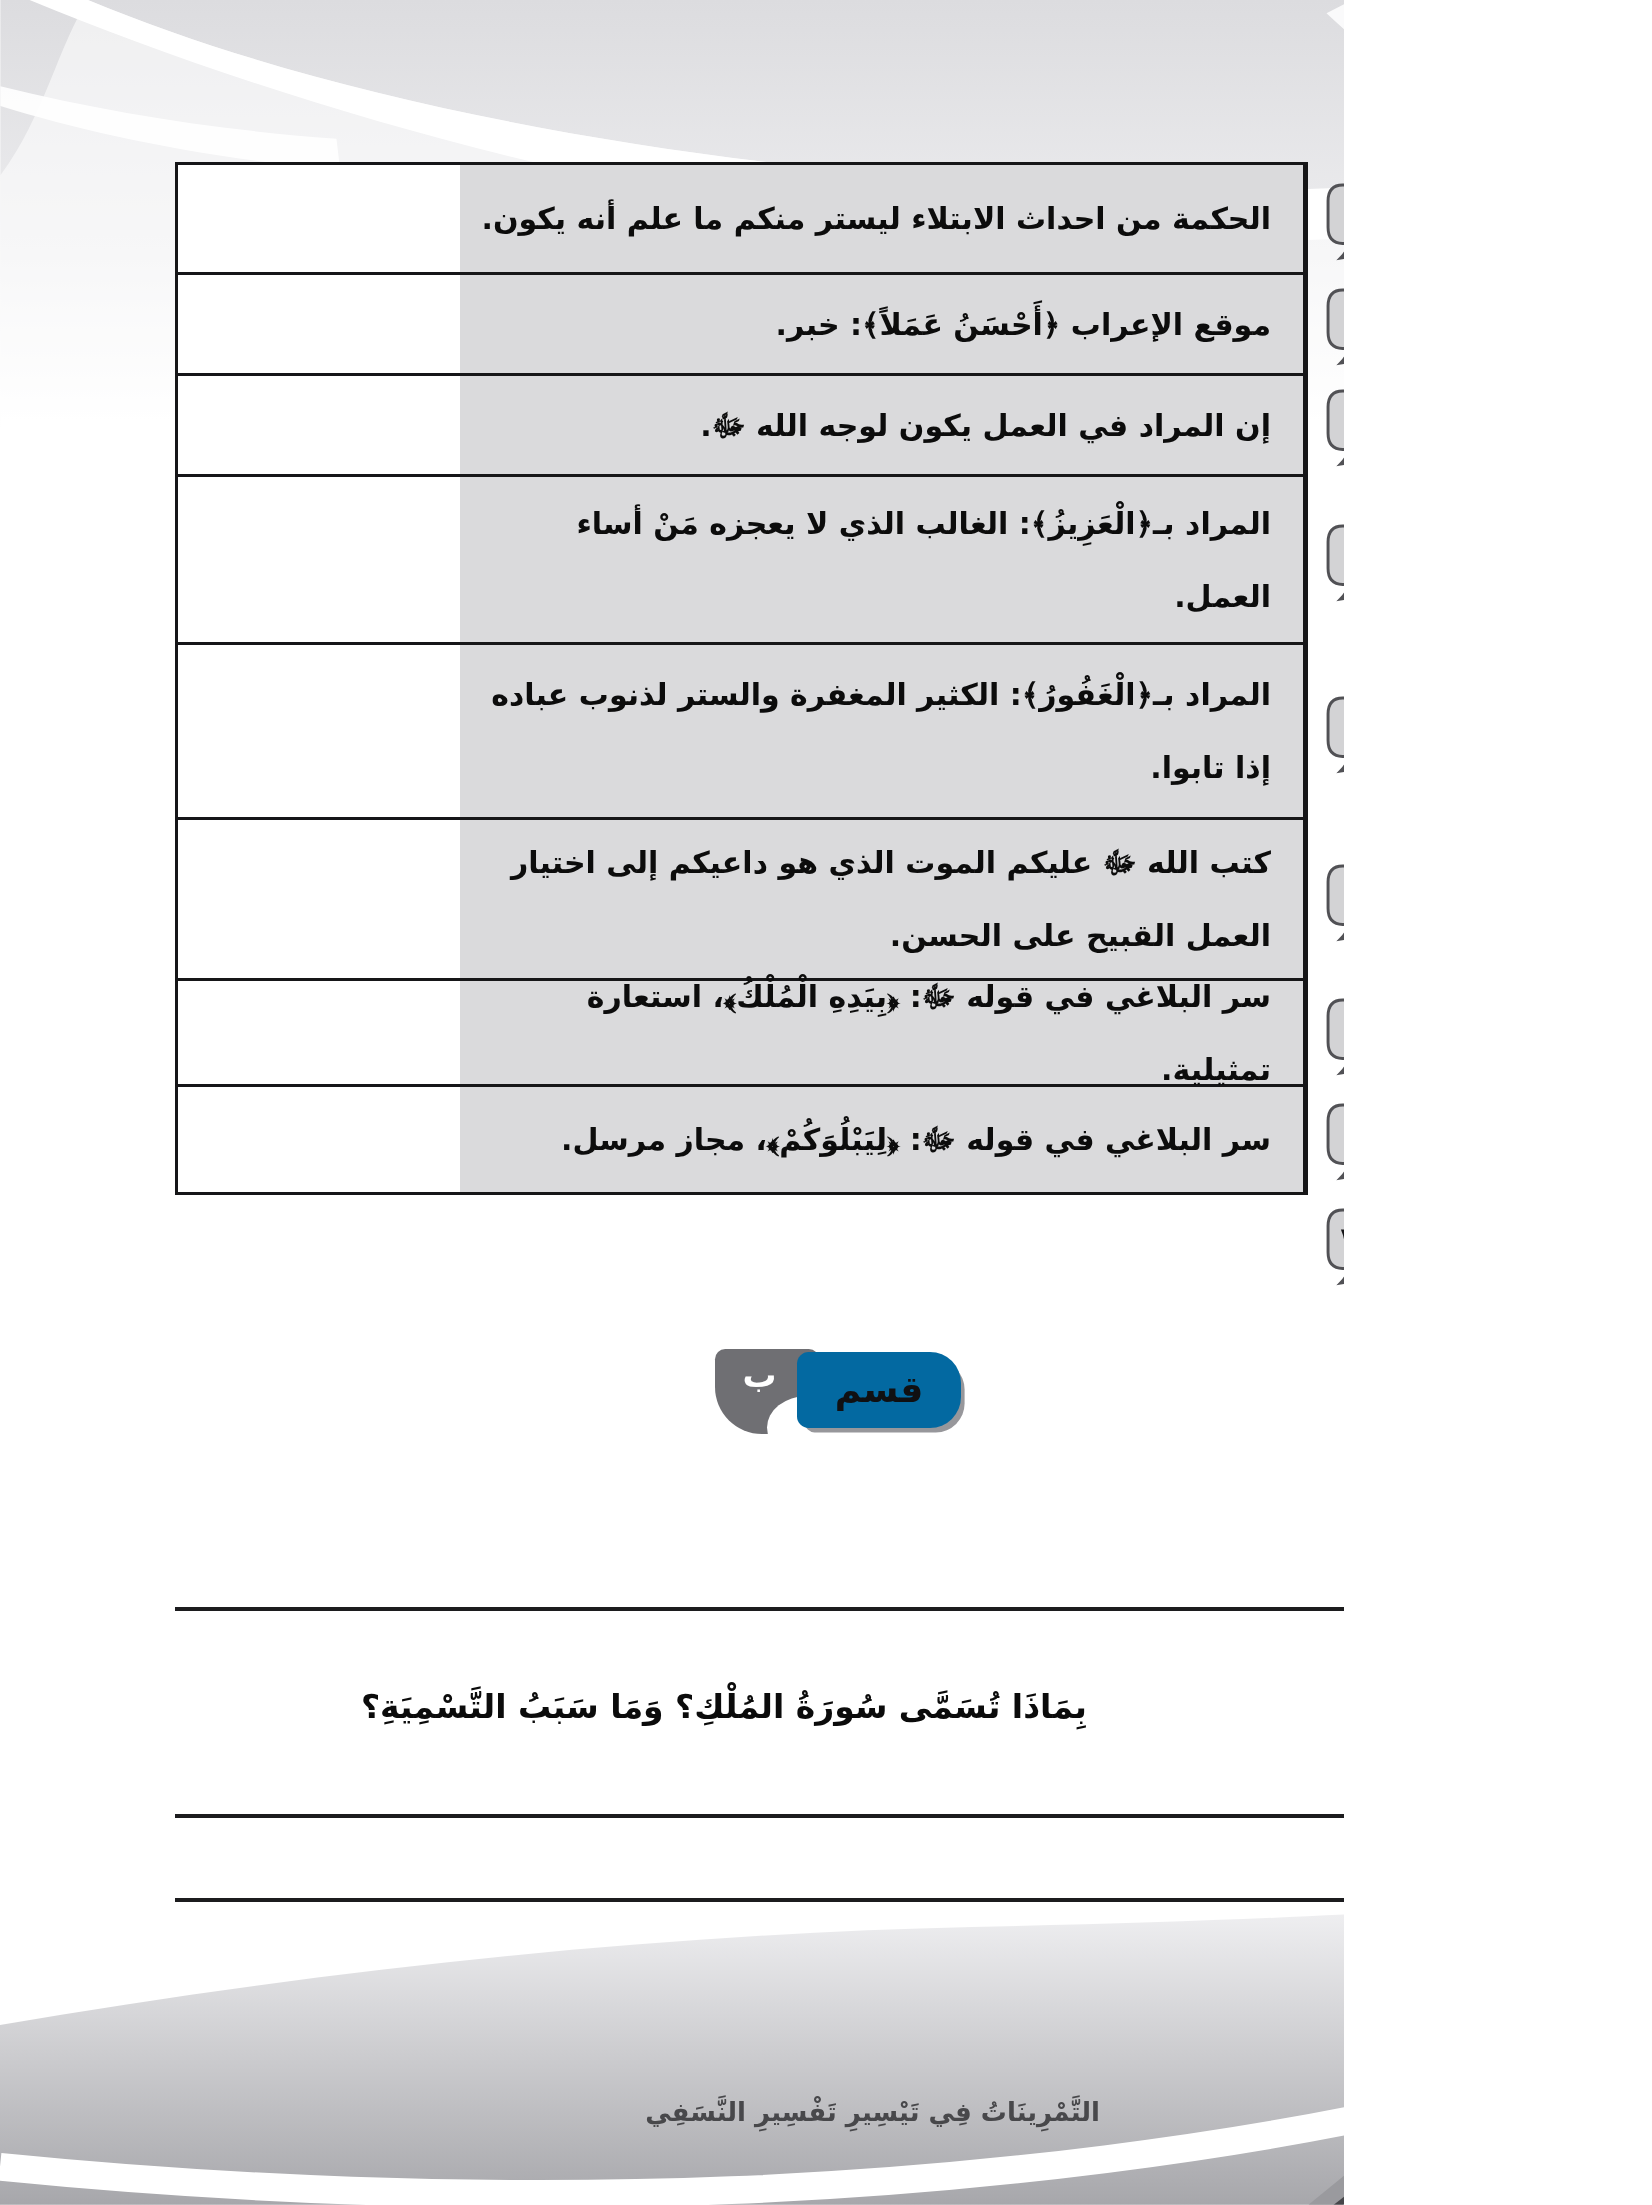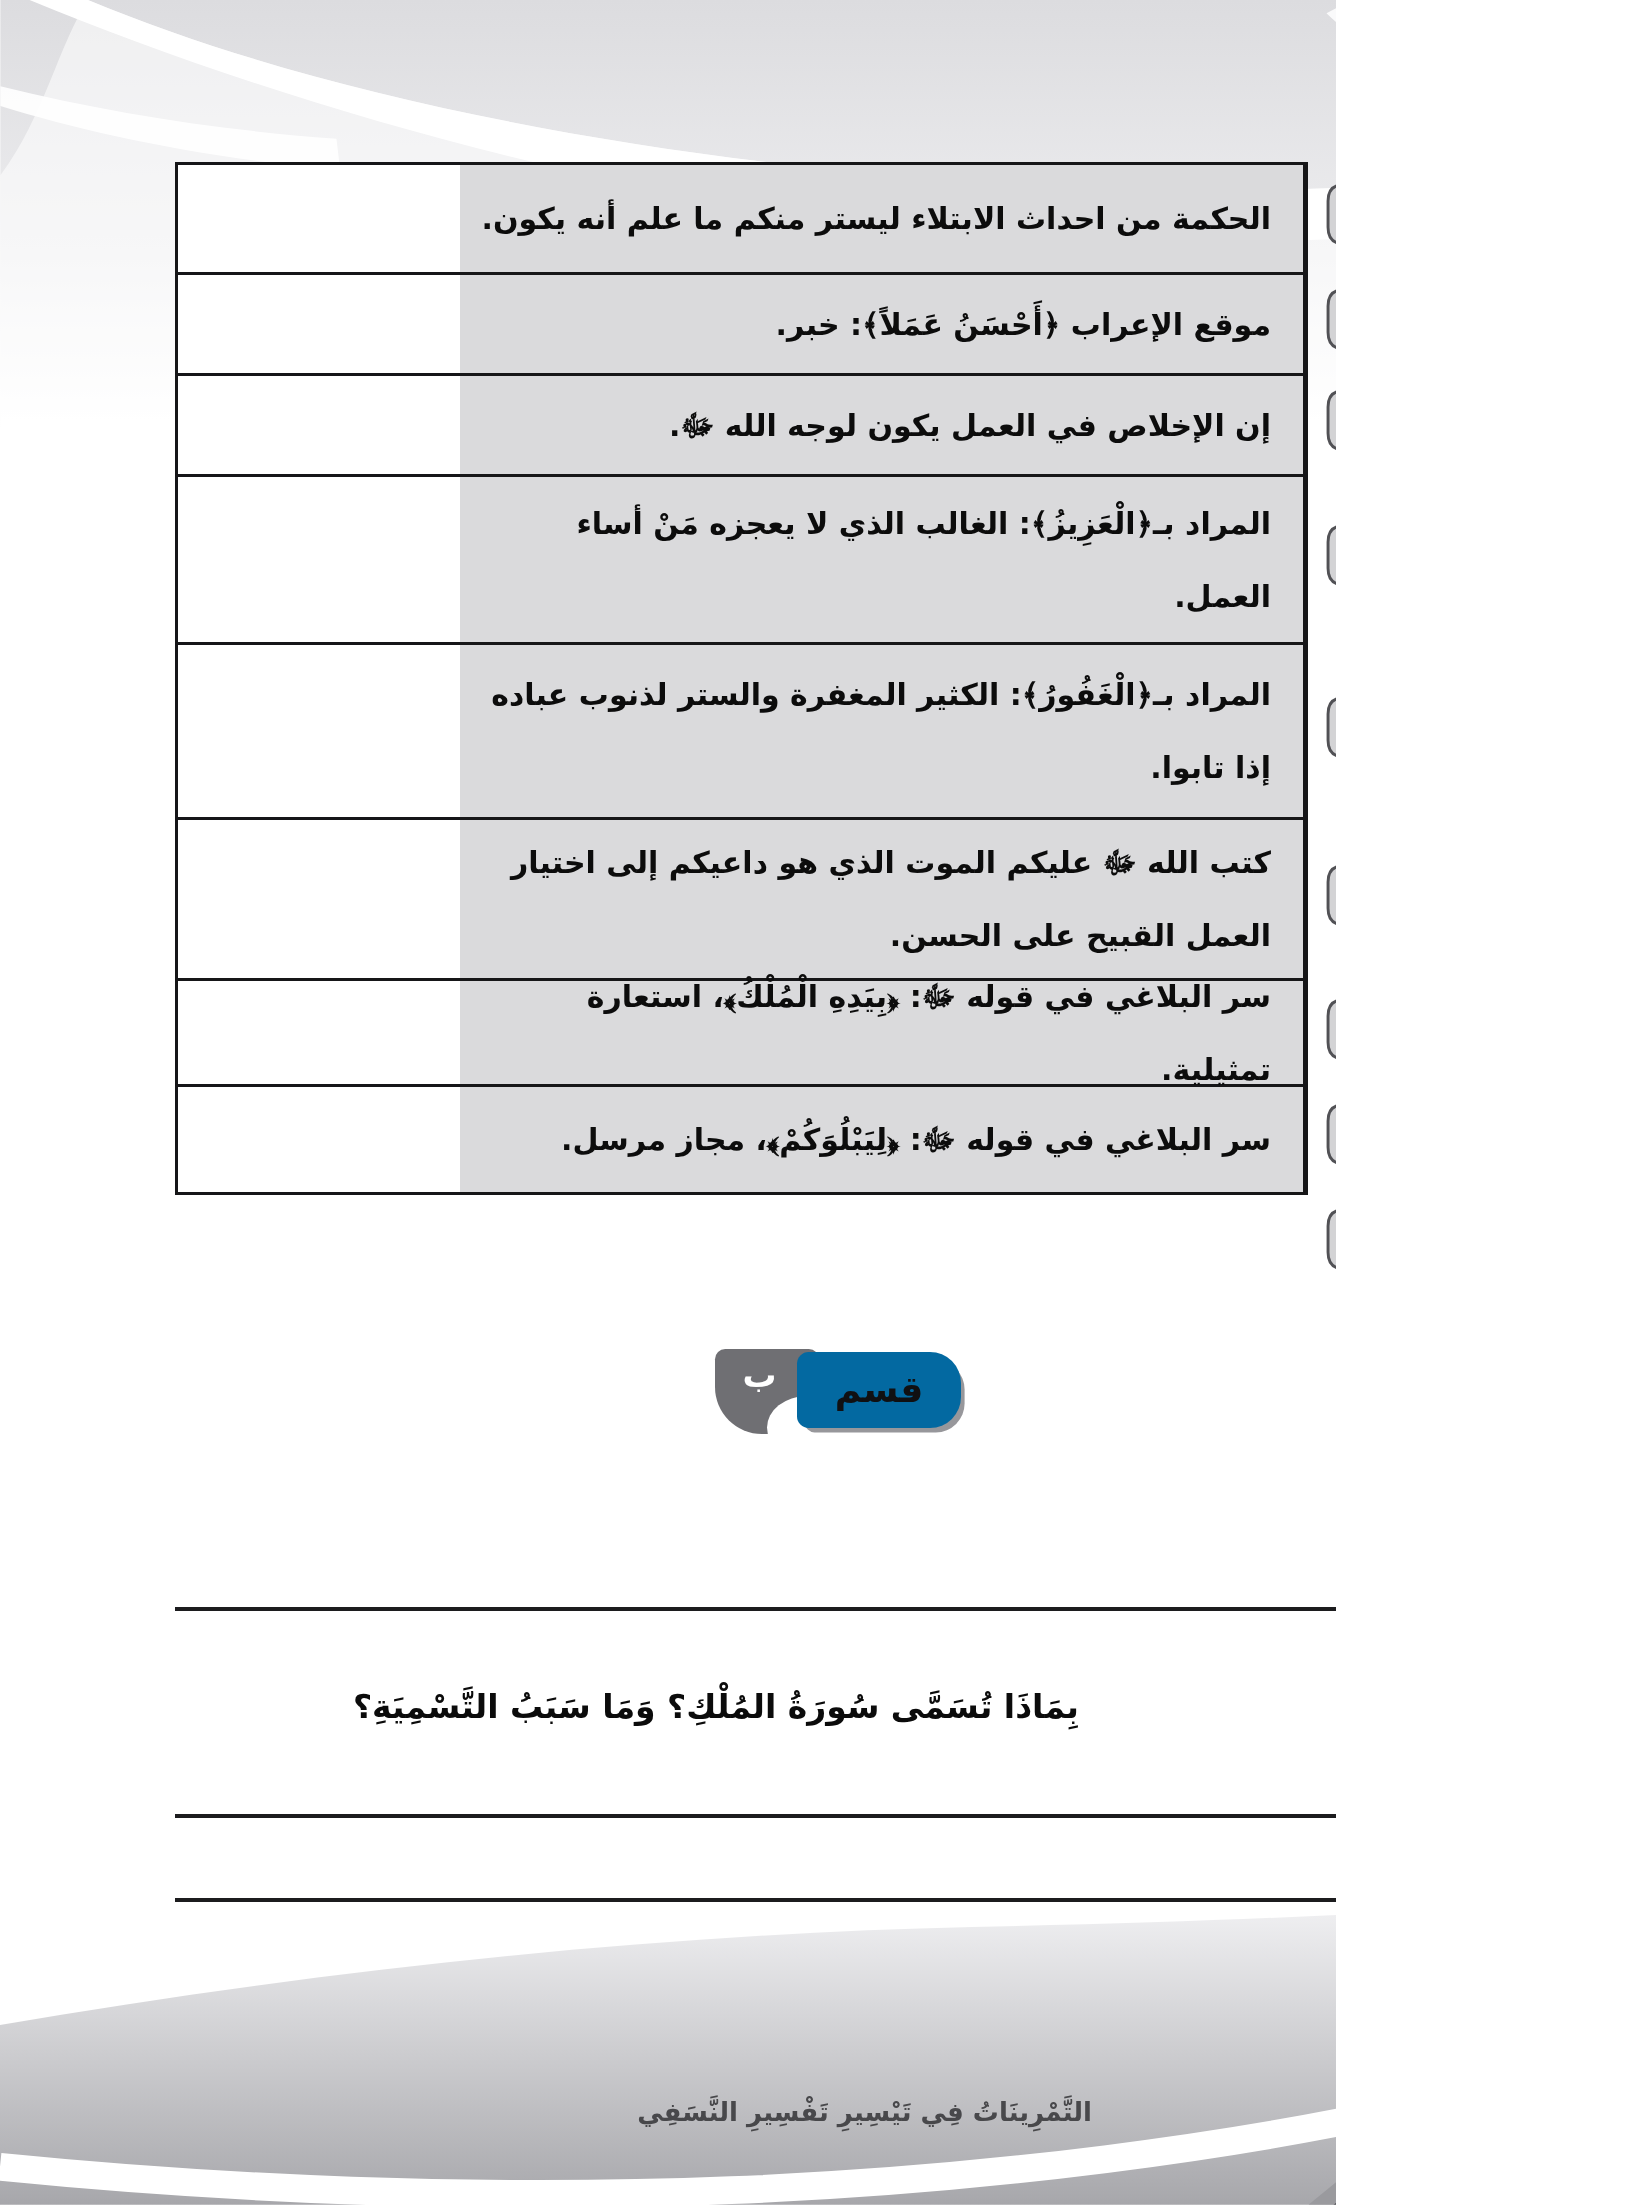--- a/index.html
+++ b/index.html
@@ -1,18 +1,18 @@
 <!DOCTYPE html>
 <html lang="ar" style="font-size:11.7px"><head>
 <meta charset="utf-8">
 <style>
   html,body{margin:0;padding:0;background:#fff;}
   .page{
     position:relative; width:1336px; height:2205px; overflow:hidden;
-    background:#ffffff; font-family:"DejaVu Sans", sans-serif; color:#0d0d0d;
+    background:#ffffff; font-family:"DejaVu Sans", sans-serif; color:#0d0d0d;padding-left:8px;
   }
   .deco{position:absolute; pointer-events:none;}
   #deco-top{left:0; top:0; width:1652px; height:453px; z-index:0;}
   #deco-bottom{left:0; top:1886px; width:1652px; height:319px; z-index:0;}
 
   
   .stmt-table{
     position:absolute; left:175px; top:162px; width:1133px; z-index:2;
     border:3.7px solid #161618; background:#fff; box-sizing:border-box;
   }
@@ -117,21 +117,21 @@
     </div>
     <div class="t-row" style="height:101px">
       <div class="answer-cell"></div>
       <div class="stmt-cell">
           <span class="stmt-text">موقع الإعراب ﴿أَحْسَنُ عَمَلاً﴾: خبر.</span>
         </div>
     </div>
     <div class="t-row" style="height:101px">
       <div class="answer-cell"></div>
       <div class="stmt-cell">
-          <span class="stmt-text">إن الإخلاص في العمل يكون لوجه الله ﷻ.</span>
+          <span class="stmt-text">إن المراد في العمل يكون لوجه الله ﷻ.</span>
         </div>
     </div>
     <div class="t-row" style="height:168px">
       <div class="answer-cell"></div>
       <div class="stmt-cell">
           <span class="stmt-text">المراد بـ﴿الْعَزِيزُ﴾: الغالب الذي لا يعجزه مَنْ أساء العمل.</span>
         </div>
     </div>
     <div class="t-row" style="height:175px">
       <div class="answer-cell"></div>

